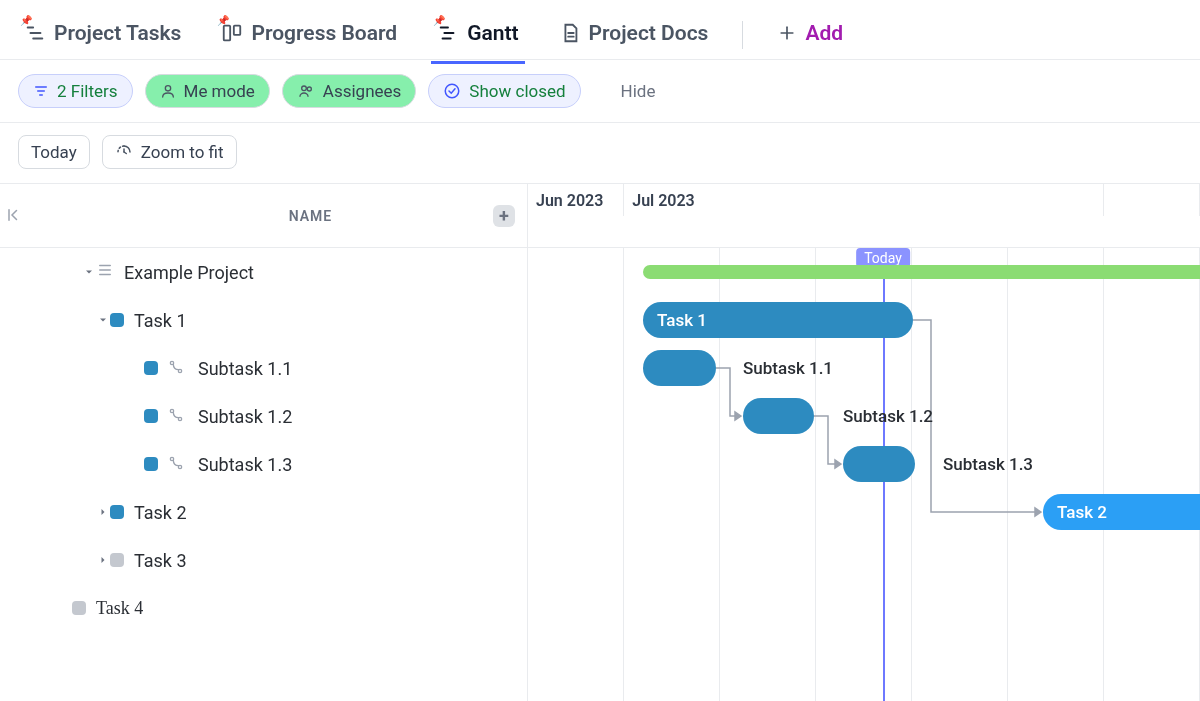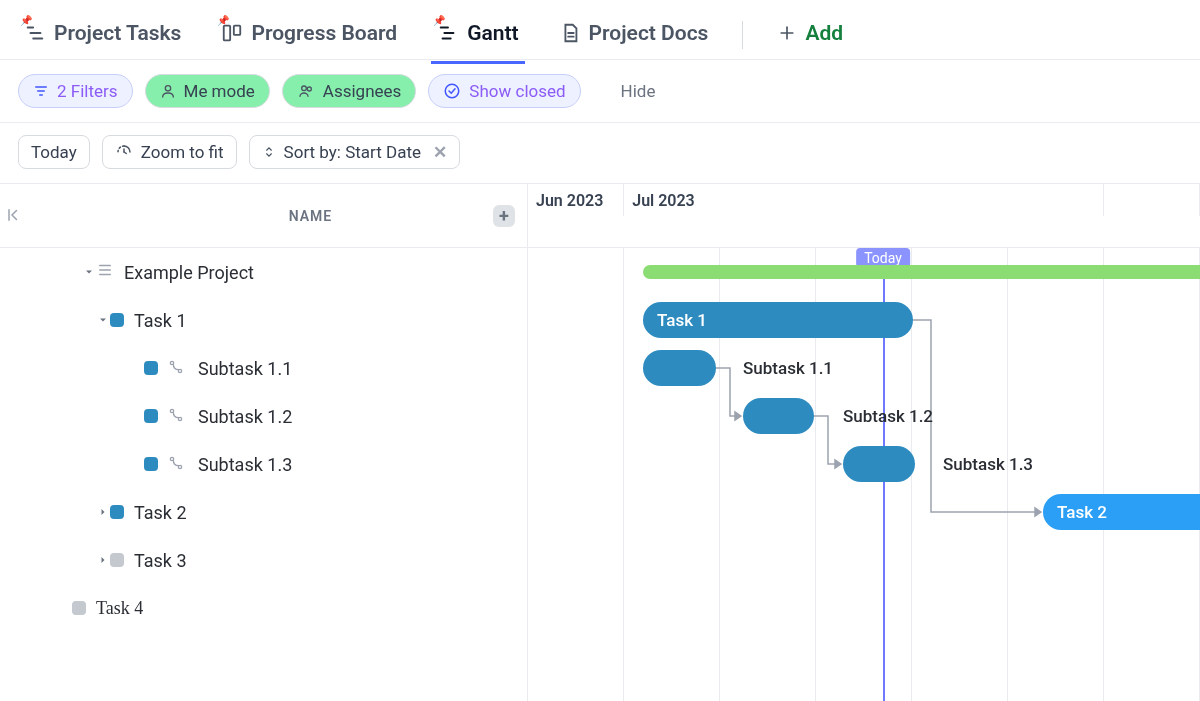--- a/index.html
+++ b/index.html
@@ -21,27 +21,27 @@
   body{width:1200px;height:701px;overflow:hidden;}
 
   
   .tabs{display:flex;align-items:center;gap:28px;padding:10px 20px 0 18px;border-bottom:1px solid var(--line);height:60px;}
   .tab{display:flex;align-items:center;gap:8px;font-size:21px;font-weight:600;color:#4b5563;padding:14px 6px 18px;position:relative;cursor:pointer;}
   .tab svg{stroke:#4b5563;}
   .tab.active{color:#111827;}
   .tab.active svg{stroke:#111827;}
   .tab.active::after{content:"";position:absolute;left:0;right:0;bottom:-1px;height:3px;background:#4966ff;}
   .tab-sep{width:1px;height:28px;background:var(--line2);}
-  .tab-add{color:#15803d;}
+  .tab-add{color:#a21caf;}
   .pin-dot{position:absolute;top:8px;left:2px;font-size:10px;color:#4b5563;}
 
   
   .filters{display:flex;align-items:center;gap:12px;padding:14px 18px;border-bottom:1px solid var(--line);}
   .chip{display:inline-flex;align-items:center;gap:8px;border:1px solid #d7dbe0;border-radius:999px;padding:6px 14px;font-size:17px;color:#374151;background:#86efac;cursor:pointer;}
-  .chip.brand{border-color:#c7cffb;background:var(--brand-bg);color:#8b5cf6;}
+  .chip.brand{border-color:#c7cffb;background:var(--brand-bg);color:#15803d;}
   .chip.brand svg{stroke:#4156ff;}
   .hide-link{margin-left:28px;color:#6b7280;font-size:17px;cursor:pointer;}
 
   
   .toolbar{display:flex;align-items:center;gap:12px;padding:12px 18px 14px;}
   .btn{display:inline-flex;align-items:center;gap:8px;border:1px solid #d7dbe0;border-radius:8px;padding:6px 12px;font-size:17px;color:#374151;background:#fff;cursor:pointer;}
   .btn .x{color:#9ca3af;font-weight:600;margin-left:4px;}
 
   
   .gantt{display:flex;border-top:1px solid var(--line);height:calc(701px - 60px - 60px - 52px);} 
@@ -179,28 +179,20 @@
     <span>Today</span>
   </div>
   <div class="btn">
     <svg width="18" height="18" viewBox="0 0 24 24" fill="none" stroke="#4b5563" stroke-width="2" stroke-linecap="round">
         <path d="M12 4a8 8 0 0 1 8 8"></path>
         <path d="M12 4a8 8 0 0 0-8 8" stroke-dasharray="2 3"></path>
         <line x1="12" y1="12" x2="12" y2="8"></line>
         <line x1="12" y1="12" x2="15" y2="14"></line>
       </svg>
     <span>Zoom to fit</span>
-  </div>
-  <div class="btn">
-    <svg width="14" height="16" viewBox="0 0 24 24" fill="none" stroke="#4b5563" stroke-width="2" stroke-linecap="round">
-        <path d="M8 9l4-4 4 4"></path>
-        <path d="M8 15l4 4 4-4"></path>
-      </svg>
-    <span>Sort by: Start Date</span>
-    <span class="x">✕</span>
   </div>
 </div>
 
 <div class="gantt">
 
   <div class="side">
     <div class="side-head">
       <span class="collapse-handle">
         <svg width="18" height="18" viewBox="0 0 24 24" fill="none" stroke="#9ca3af" stroke-width="2" stroke-linecap="round">
             <path d="M14 6l-6 6 6 6"></path>

